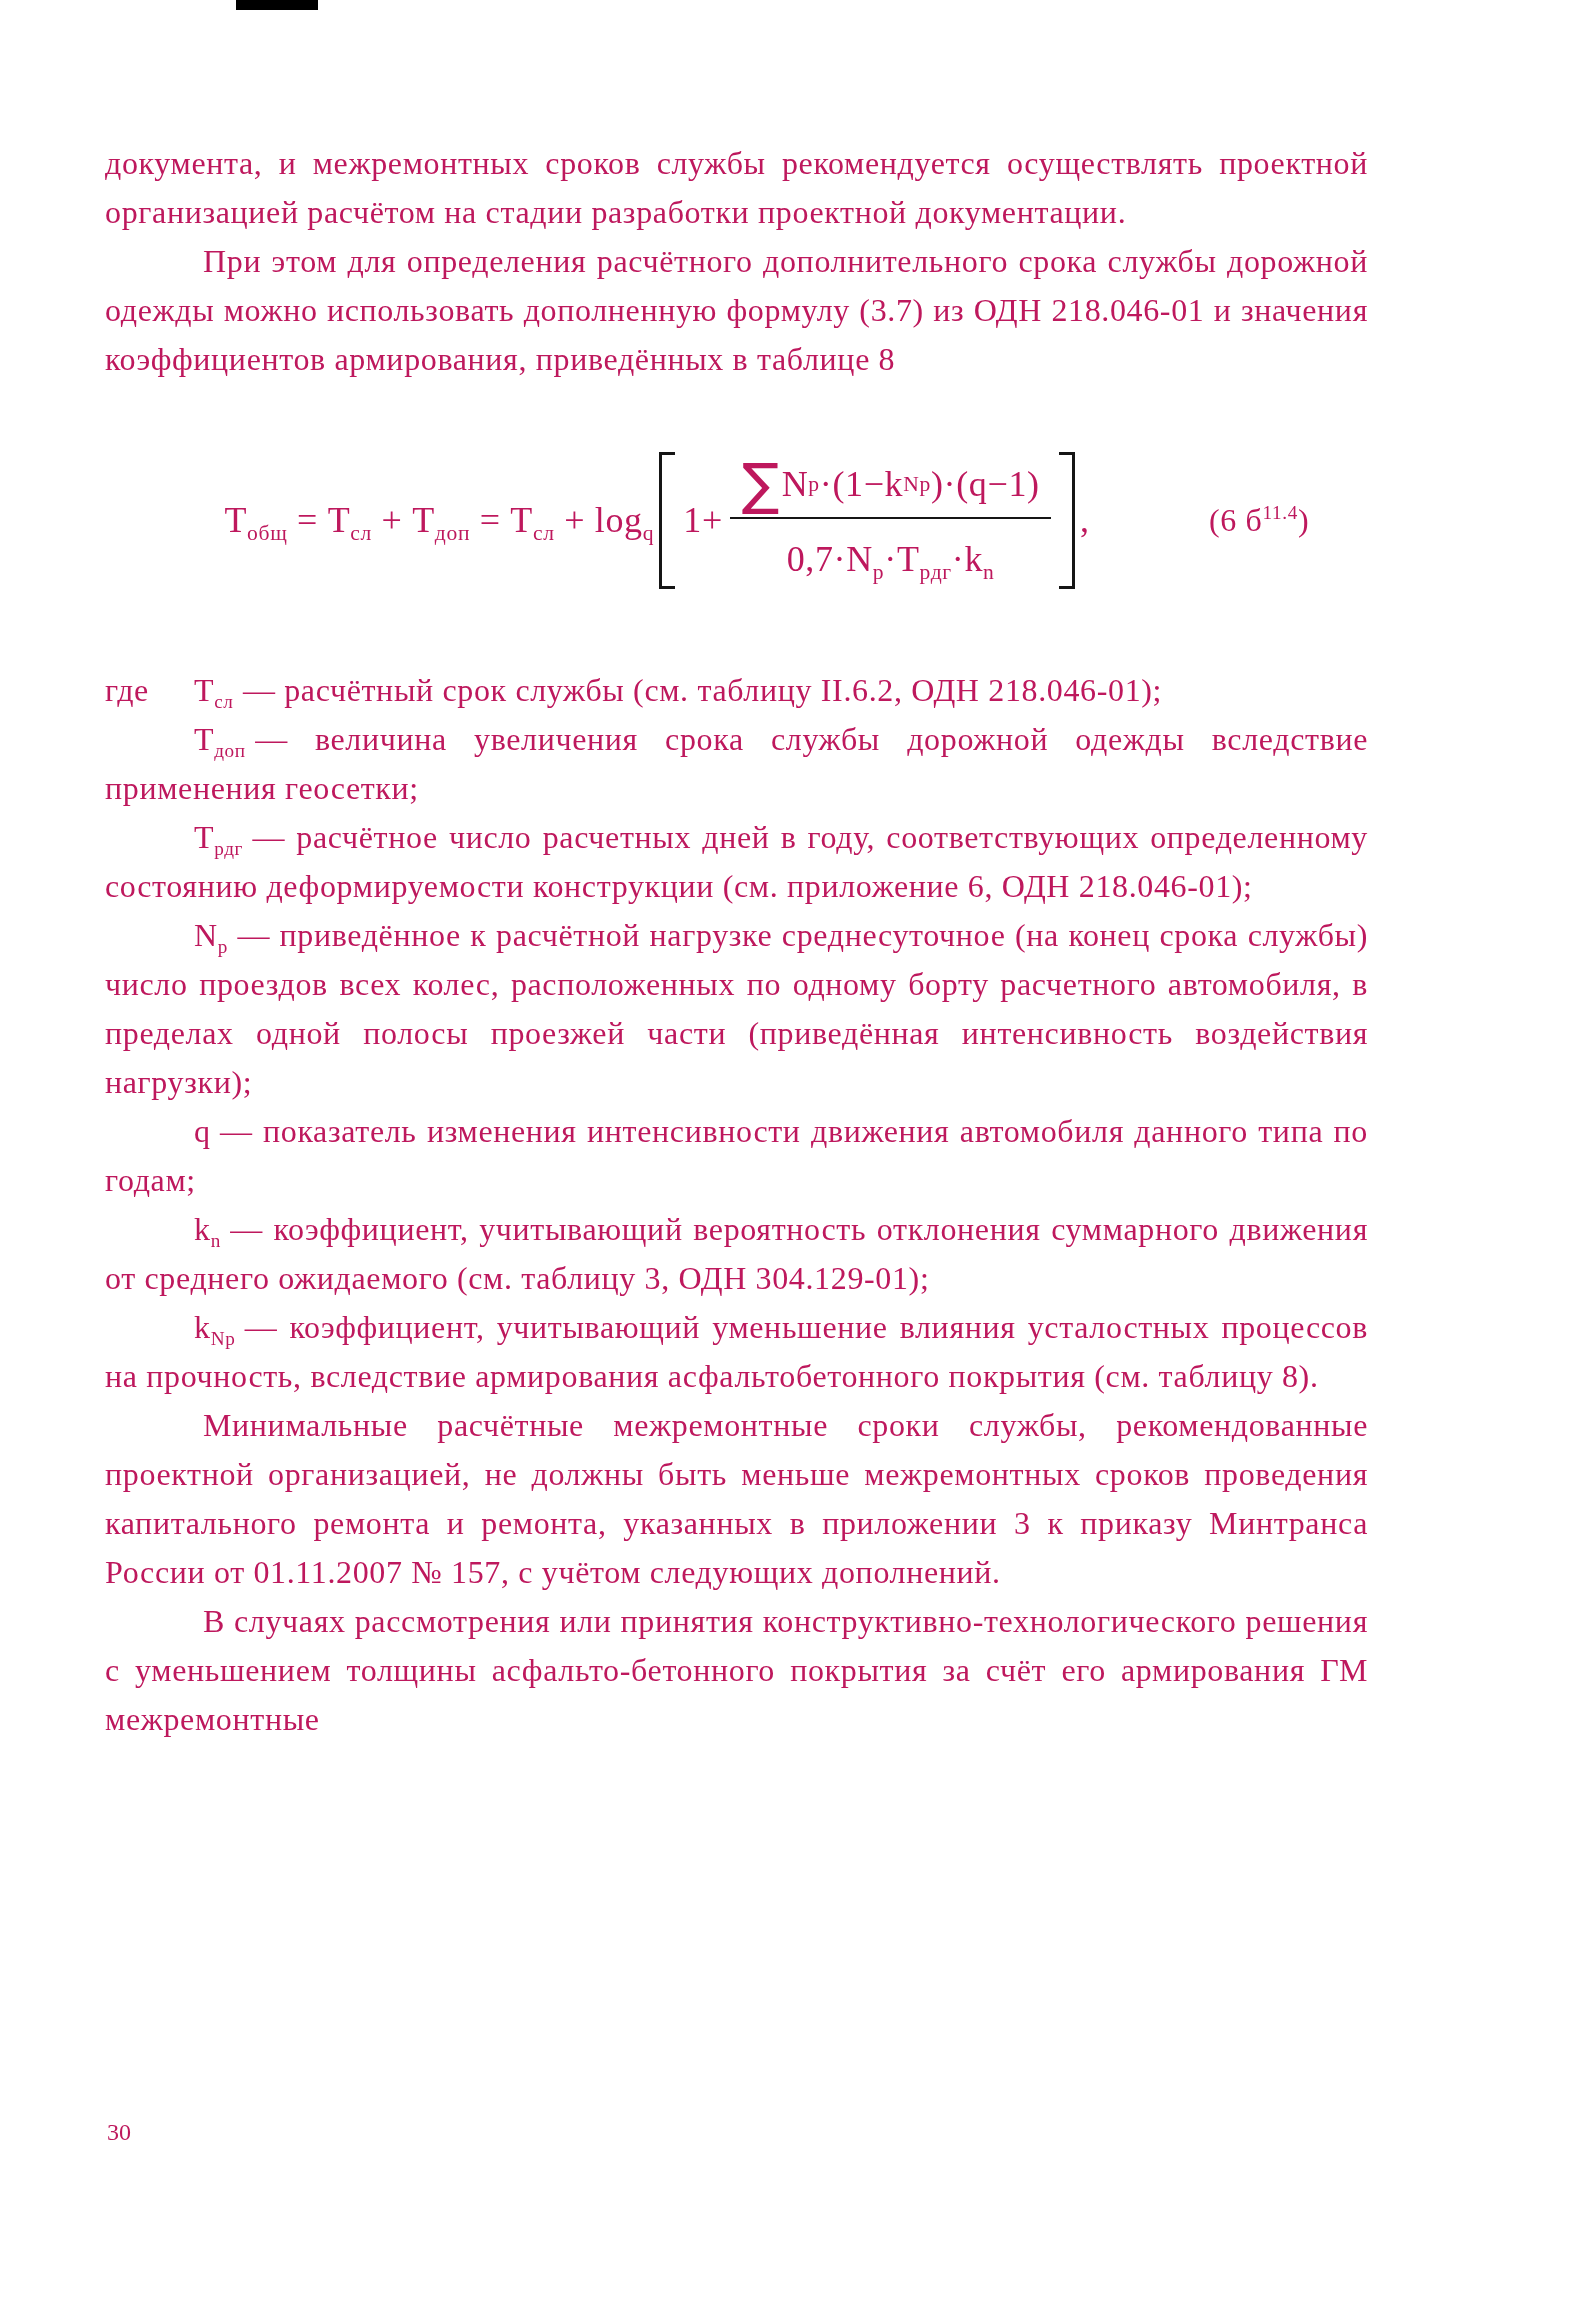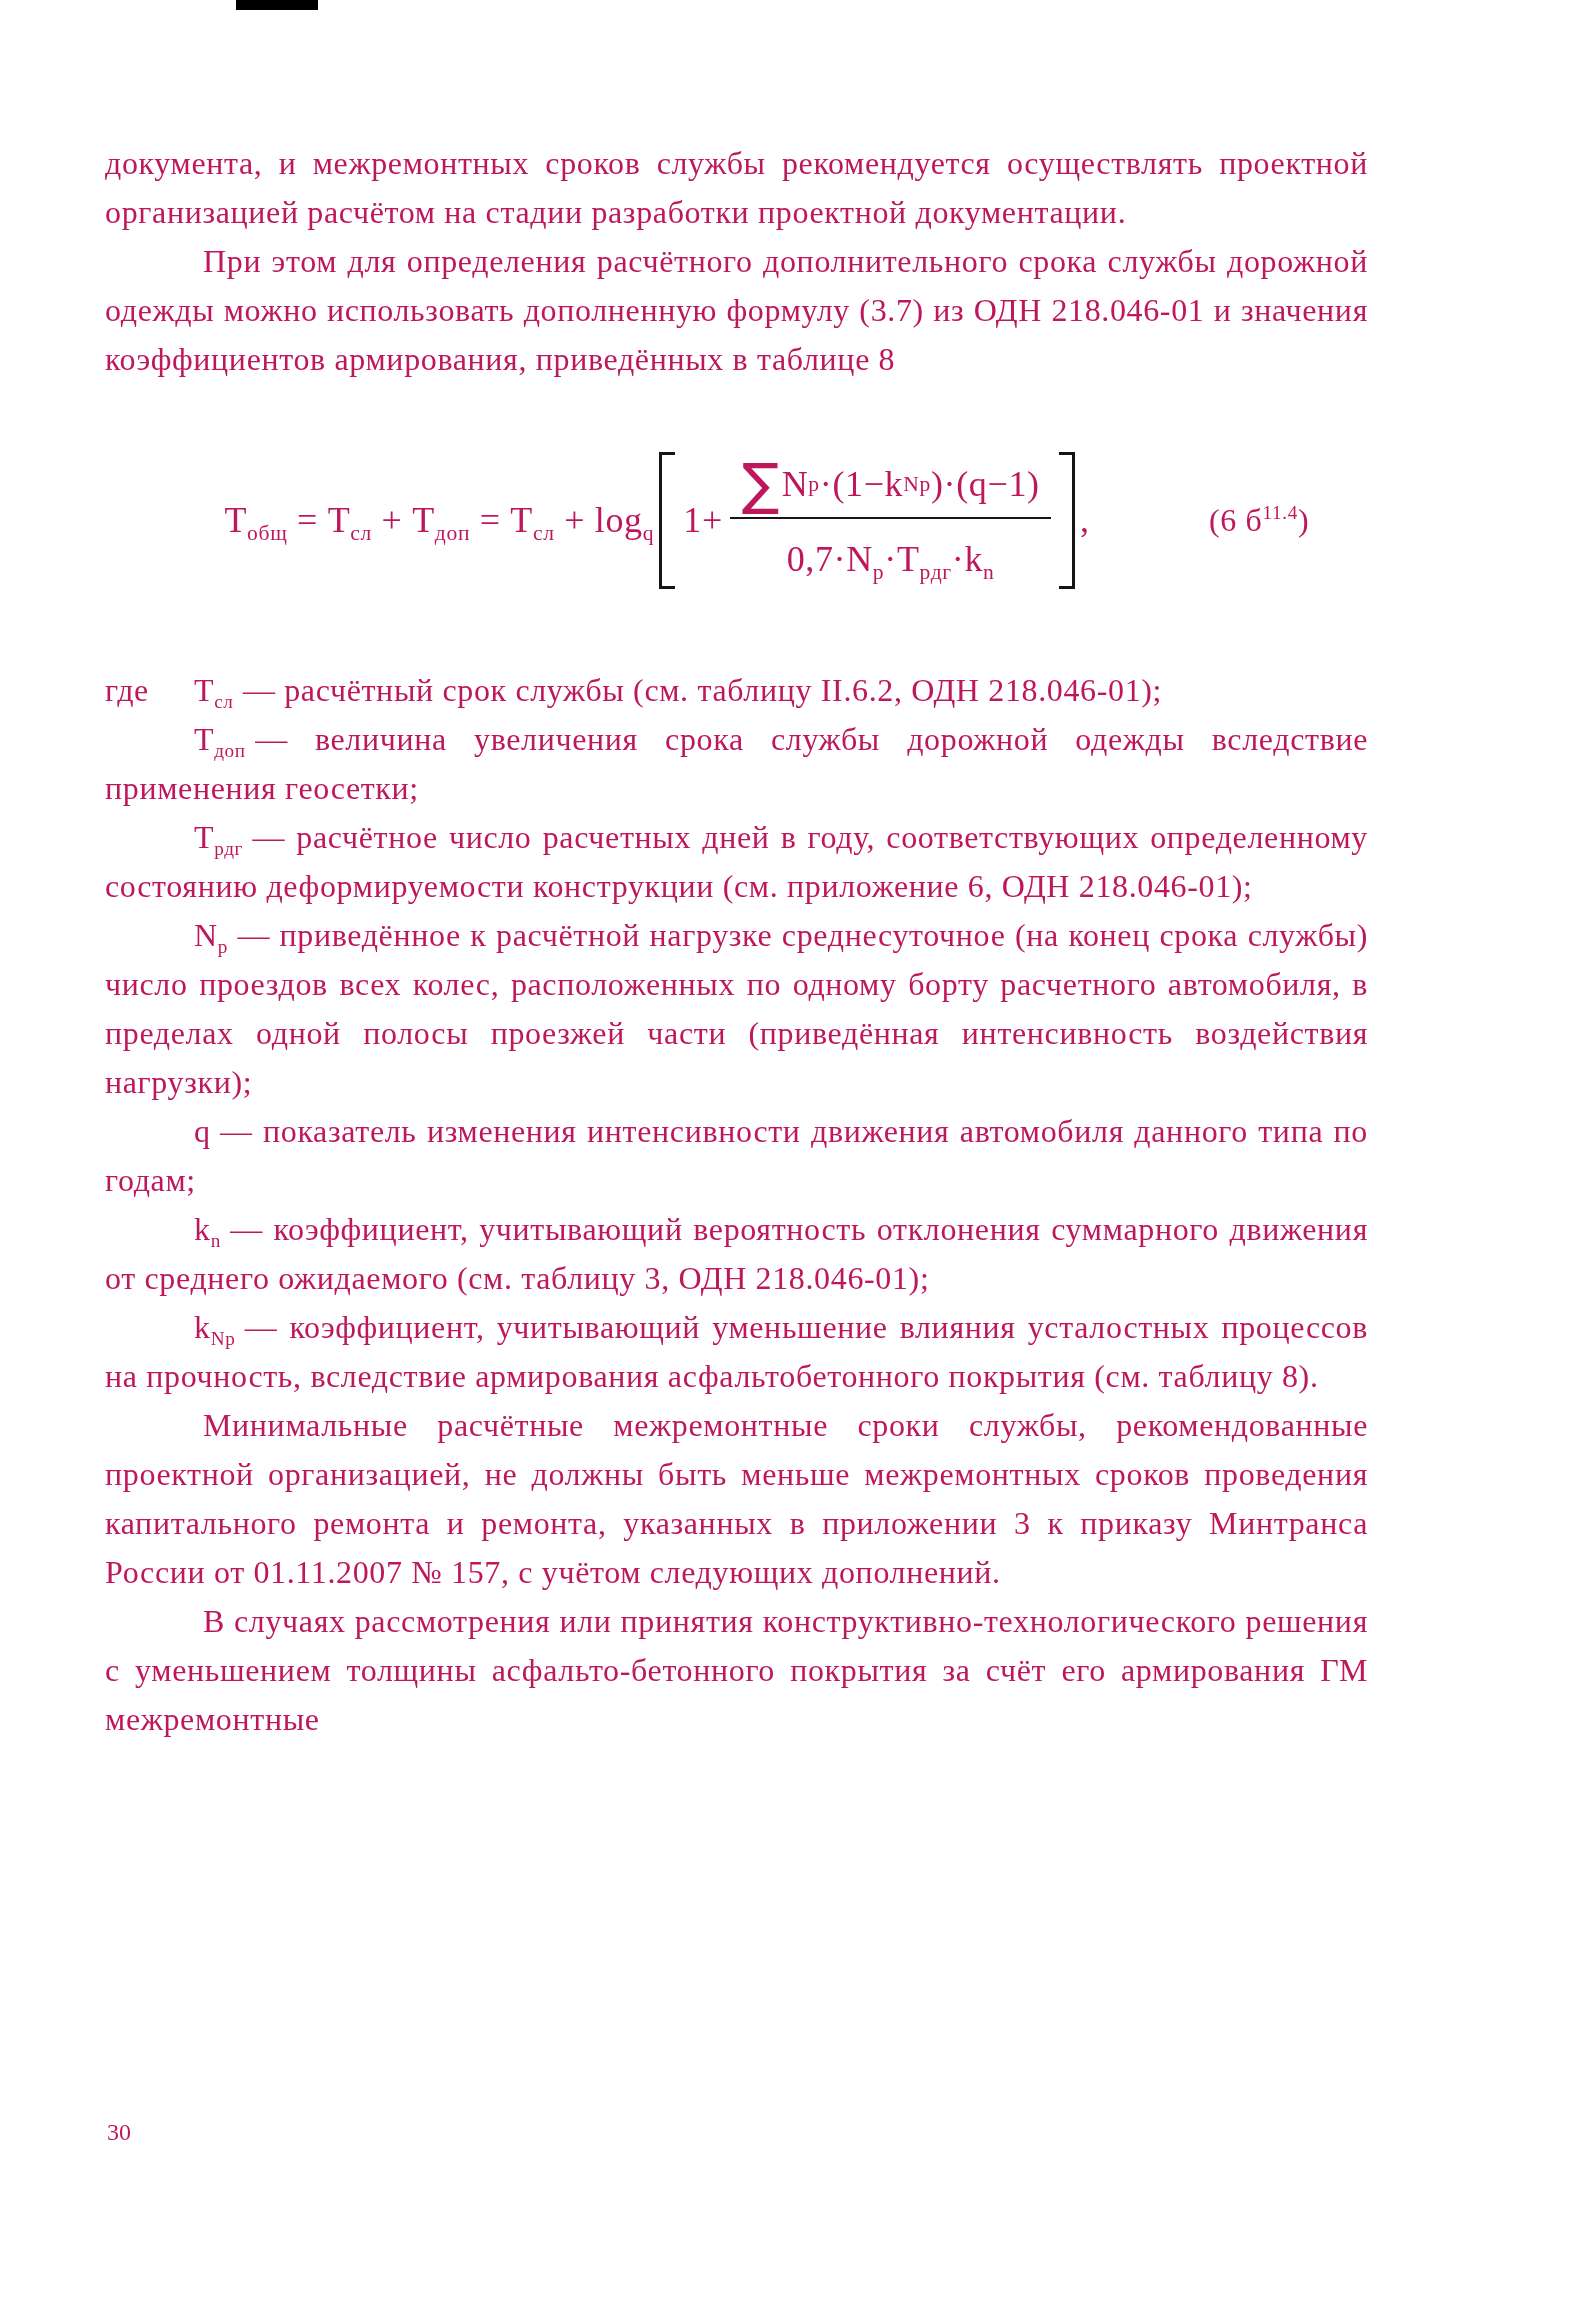--- a/index.html
+++ b/index.html
@@ -106,21 +106,21 @@
     <p class="def">
       <span class="term"><span>Т</span><sub>рдг</sub></span><span>— расчётное число расчетных дней в году, соответствующих определенному состоянию деформируемости конструкции (см. приложение 6, ОДН 218.046-01);</span>
     </p>
     <p class="def">
       <span class="term"><span>N</span><sub>р</sub></span><span>— приведённое к расчётной нагрузке среднесуточное (на конец срока службы) число проездов всех колес, расположенных по одному борту расчетного автомобиля, в пределах одной полосы проезжей части (приведённая интенсивность воздействия нагрузки);</span>
     </p>
     <p class="def">
       <span class="term"><span>q</span><sub></sub></span><span>— показатель изменения интенсивности движения автомобиля данного типа по годам;</span>
     </p>
     <p class="def">
-      <span class="term"><span>k</span><sub>n</sub></span><span>— коэффициент, учитывающий вероятность отклонения суммарного движения от среднего ожидаемого (см. таблицу 3, ОДН 218.046-01);</span>
+      <span class="term"><span>k</span><sub>n</sub></span><span>— коэффициент, учитывающий вероятность отклонения суммарного движения от среднего ожидаемого (см. таблицу 3, ОДН 304.129-01);</span>
     </p>
     <p class="def">
       <span class="term"><span>k</span><sub>Nр</sub></span><span>— коэффициент, учитывающий уменьшение влияния усталостных процессов на прочность, вследствие армирования асфальтобетонного покрытия (см. таблицу 8).</span>
     </p>
 
     <p class="indent">Минимальные расчётные межремонтные сроки службы, рекомендованные проектной организацией, не должны быть меньше межремонтных сроков проведения капитального ремонта и ремонта, указанных в приложении 3 к приказу Минтранса России от 01.11.2007 № 157, с учётом следующих дополнений.</p>
 
     <p class="indent">В случаях рассмотрения или принятия конструктивно-технологического решения с уменьшением толщины асфальто-бетонного покрытия за счёт его армирования ГМ межремонтные</p>
 
   </div>

